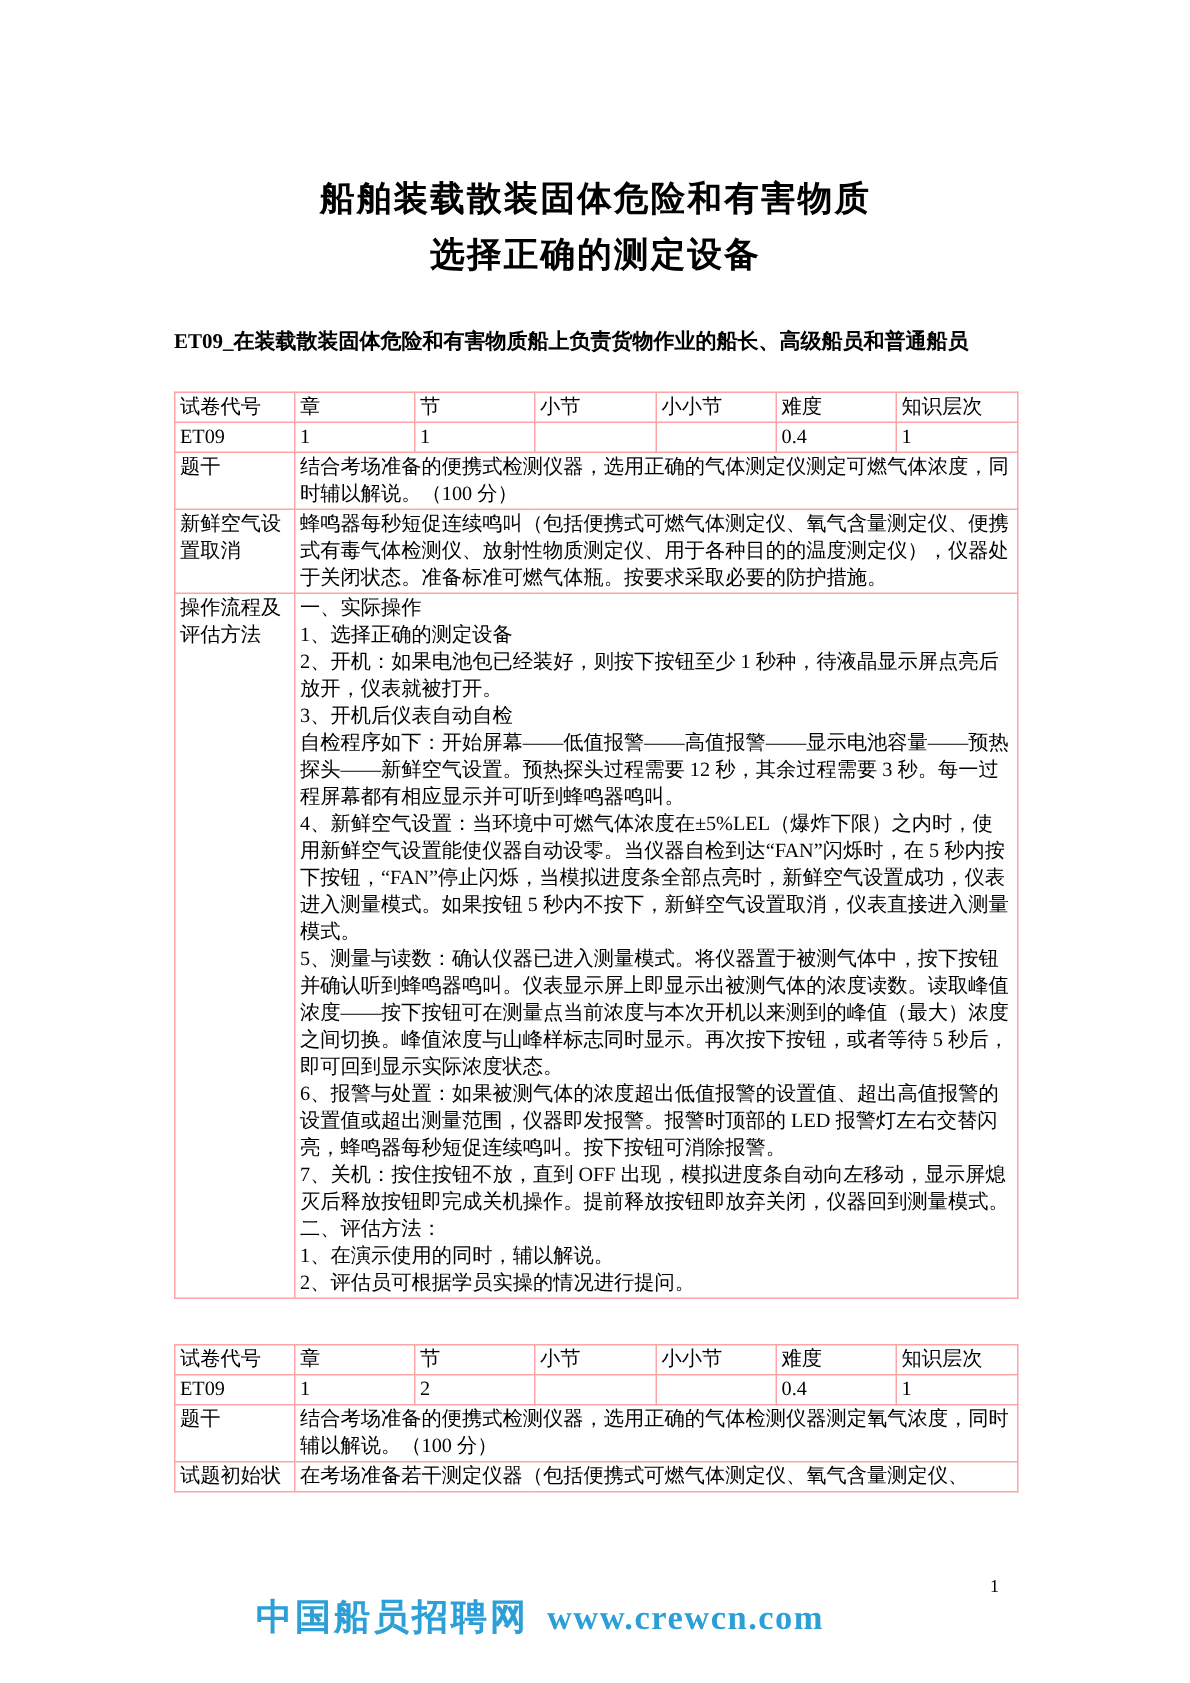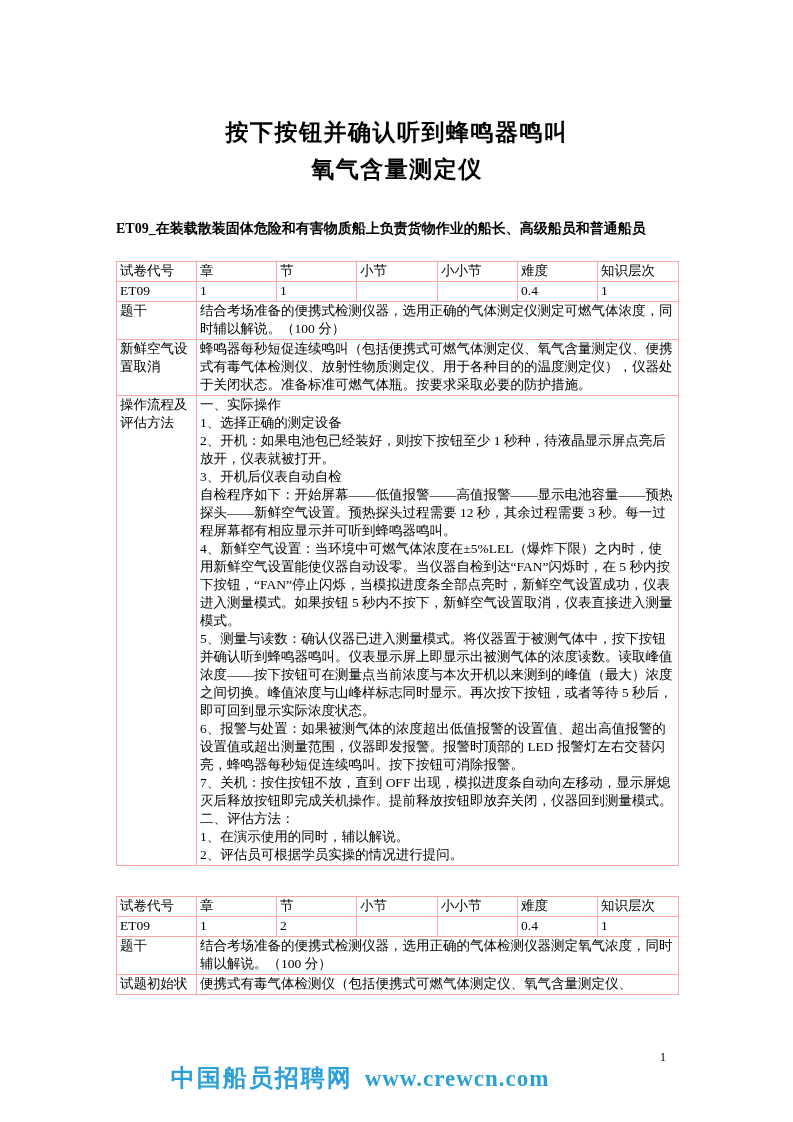--- a/index.html
+++ b/index.html
@@ -61,22 +61,22 @@
   }
   .footer-watermark .site-name { font-size:24px; letter-spacing:2px; }
   .footer-watermark .site-url  { font-size:23px; margin-left:12px; letter-spacing:1px; }
 </style>
 </head>
 <body>
 
 <div class="content">
 
   <h1 class="title">
-    <span>按下按钮并确认听到蜂鸣器鸣叫</span><br>
-    <span>氧气含量测定仪</span>
+    <span>船舶装载散装固体危险和有害物质</span><br>
+    <span>选择正确的测定设备</span>
   </h1>
 
   <p class="intro">ET09_在装载散装固体危险和有害物质船上负责货物作业的船长、高级船员和普通船员</p>
 
   <table class="qtable first">
     <colgroup>
       <col style="width:80px">
         <col style="width:80px">
         <col style="width:80px">
       <col style="width:81px">
@@ -157,21 +157,21 @@
       <td class="hcell"></td>
       <td class="hcell">0.4</td>
       <td class="hcell">1</td>
     </tr>
     <tr>
       <td>题干</td>
       <td colspan="6">结合考场准备的便携式检测仪器，选用正确的气体检测仪器测定氧气浓度，同时辅以解说。（100 分）</td>
     </tr>
     <tr>
       <td>试题初始状</td>
-      <td colspan="6">便携式有毒气体检测仪（包括便携式可燃气体测定仪、氧气含量测定仪、</td>
+      <td colspan="6">在考场准备若干测定仪器（包括便携式可燃气体测定仪、氧气含量测定仪、</td>
     </tr>
   </tbody>
     </table>
 
 </div>
 
 <div class="pagenum">1</div>
 
 <div class="footer-watermark" style="color: rgb(43, 159, 214);">
   <span class="site-name">中国船员招聘网</span><span class="site-url">www.crewcn.com</span>

